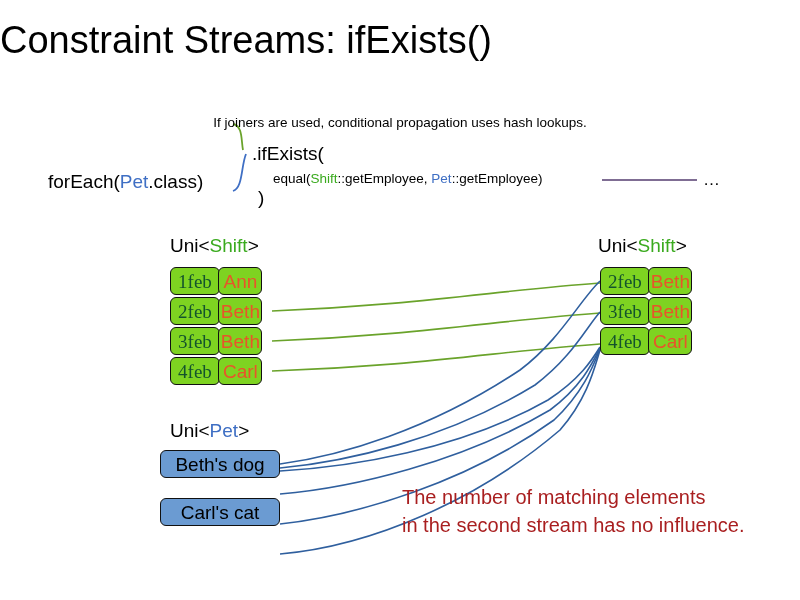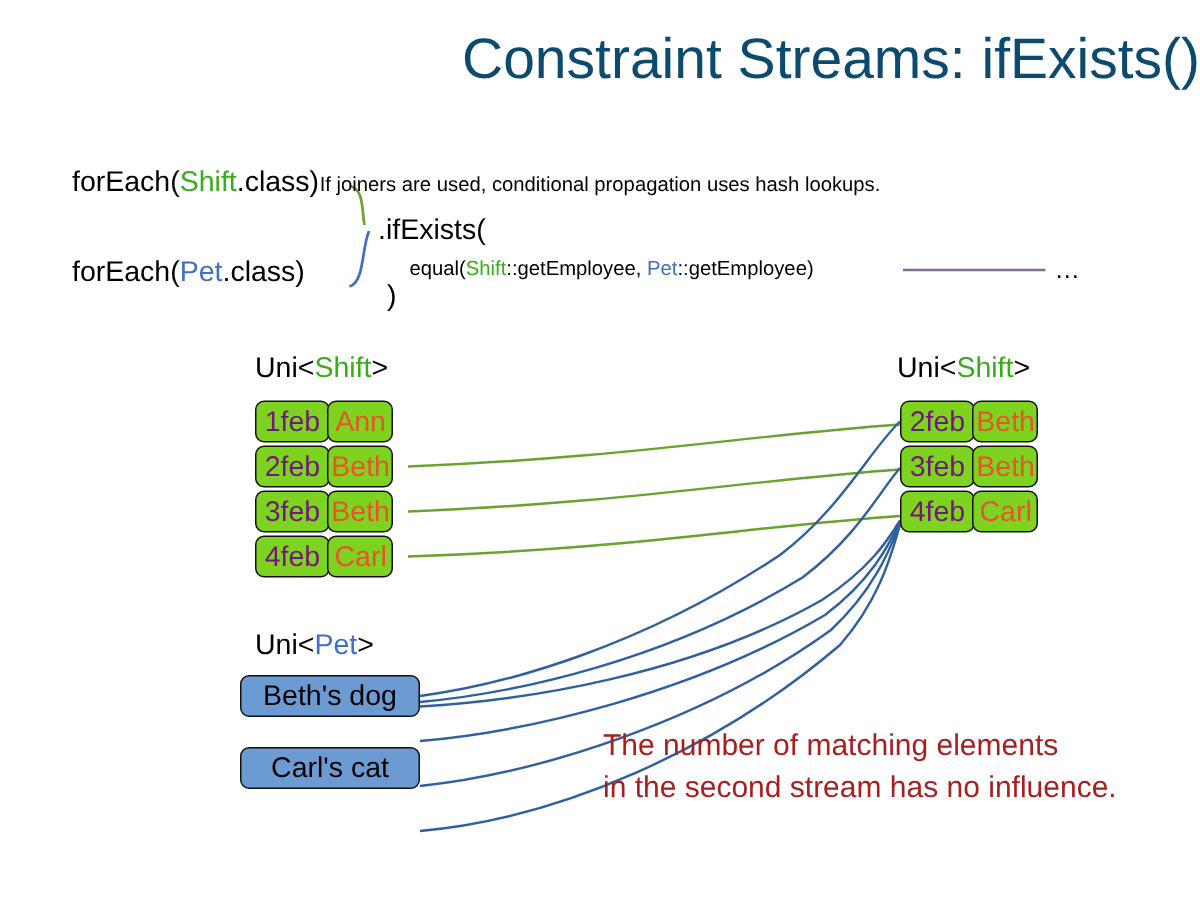--- a/index.html
+++ b/index.html
@@ -27,25 +27,25 @@
     width: 800px;
     height: 600px;
     pointer-events: none;
   }
 
   
   .title {
     position: absolute;
     left: 0; top: 18px;
     width: 800px;
-    text-align: right;
+    text-align: left;
     font-size: 38px;
     line-height: 44px;
     font-weight: 400;
-    color: #0c4a6e;
+    color: #000000;
     white-space: nowrap;
   }
   .subtitle {
     position: absolute;
     left: 0; top: 66px;
     width: 800px;
     text-align: center;
     font-size: 13.5px;
     line-height: 18px;
     color: #000;
@@ -97,21 +97,21 @@
     border-radius: 6px;
     display: flex;
     align-items: center;
     justify-content: center;
     font-size: 19px;
     line-height: 19px;
     white-space: nowrap;
     overflow: hidden;
   }
   .fact-green .cell { background: #7ed321; }
-  .fact-green .cell-a { color: #701a75; width: 50px; }
+  .fact-green .cell-a { color: #14532d; width: 50px; font-family: Liberation Serif, serif; }
   .fact-green .cell-b { color: #e8552a; width: 44px; margin-left: -1.6px; }
   .fact-blue .cell {
     background: #6b9bd2;
     color: #000000;
     width: 120px;
   }
 
   
   .annotation {
     position: absolute;
@@ -144,21 +144,20 @@
     <path d="M 280 468 C 345 462, 445 440, 535 385 C 572 357, 586 328, 600 312" fill="none" stroke="#2f5f9e" stroke-width="1.6"></path>
     <path d="M 280 471 C 350 467, 460 450, 548 400 C 580 379, 592 360, 600 347" fill="none" stroke="#2f5f9e" stroke-width="1.6"></path>
     <path d="M 280 494 C 352 488, 462 462, 550 410 C 582 386, 593 362, 600 348" fill="none" stroke="#2f5f9e" stroke-width="1.6"></path>
     <path d="M 280 524 C 356 516, 468 482, 554 420 C 584 392, 594 364, 600 349" fill="none" stroke="#2f5f9e" stroke-width="1.6"></path>
     <path d="M 280 554 C 372 546, 478 500, 560 430 C 588 398, 595 366, 600 350" fill="none" stroke="#2f5f9e" stroke-width="1.6"></path>
   </svg>
 
   <div class="title">Constraint Streams: ifExists()</div>
   <div class="subtitle">If joiners are used, conditional propagation uses hash lookups.</div>
 
-  <div class="code-line code-foreach-shift"><span>forEach(</span><span class="kw-shift">Shift</span><span>.class)</span></div>
 
   <div class="code-line code-foreach-pet"><span>forEach(</span><span class="kw-pet">Pet</span><span>.class)</span></div>
 
   <div class="code-line code-ifexists">.ifExists(</div>
 
   <div class="code-line code-equal"><span>equal(</span><span class="kw-shift">Shift</span><span>::getEmployee, </span><span class="kw-pet">Pet</span><span>::getEmployee)</span></div>
 
   <div class="code-line code-closeparen">)</div>
   <div class="code-ellipsis">…</div>
 

